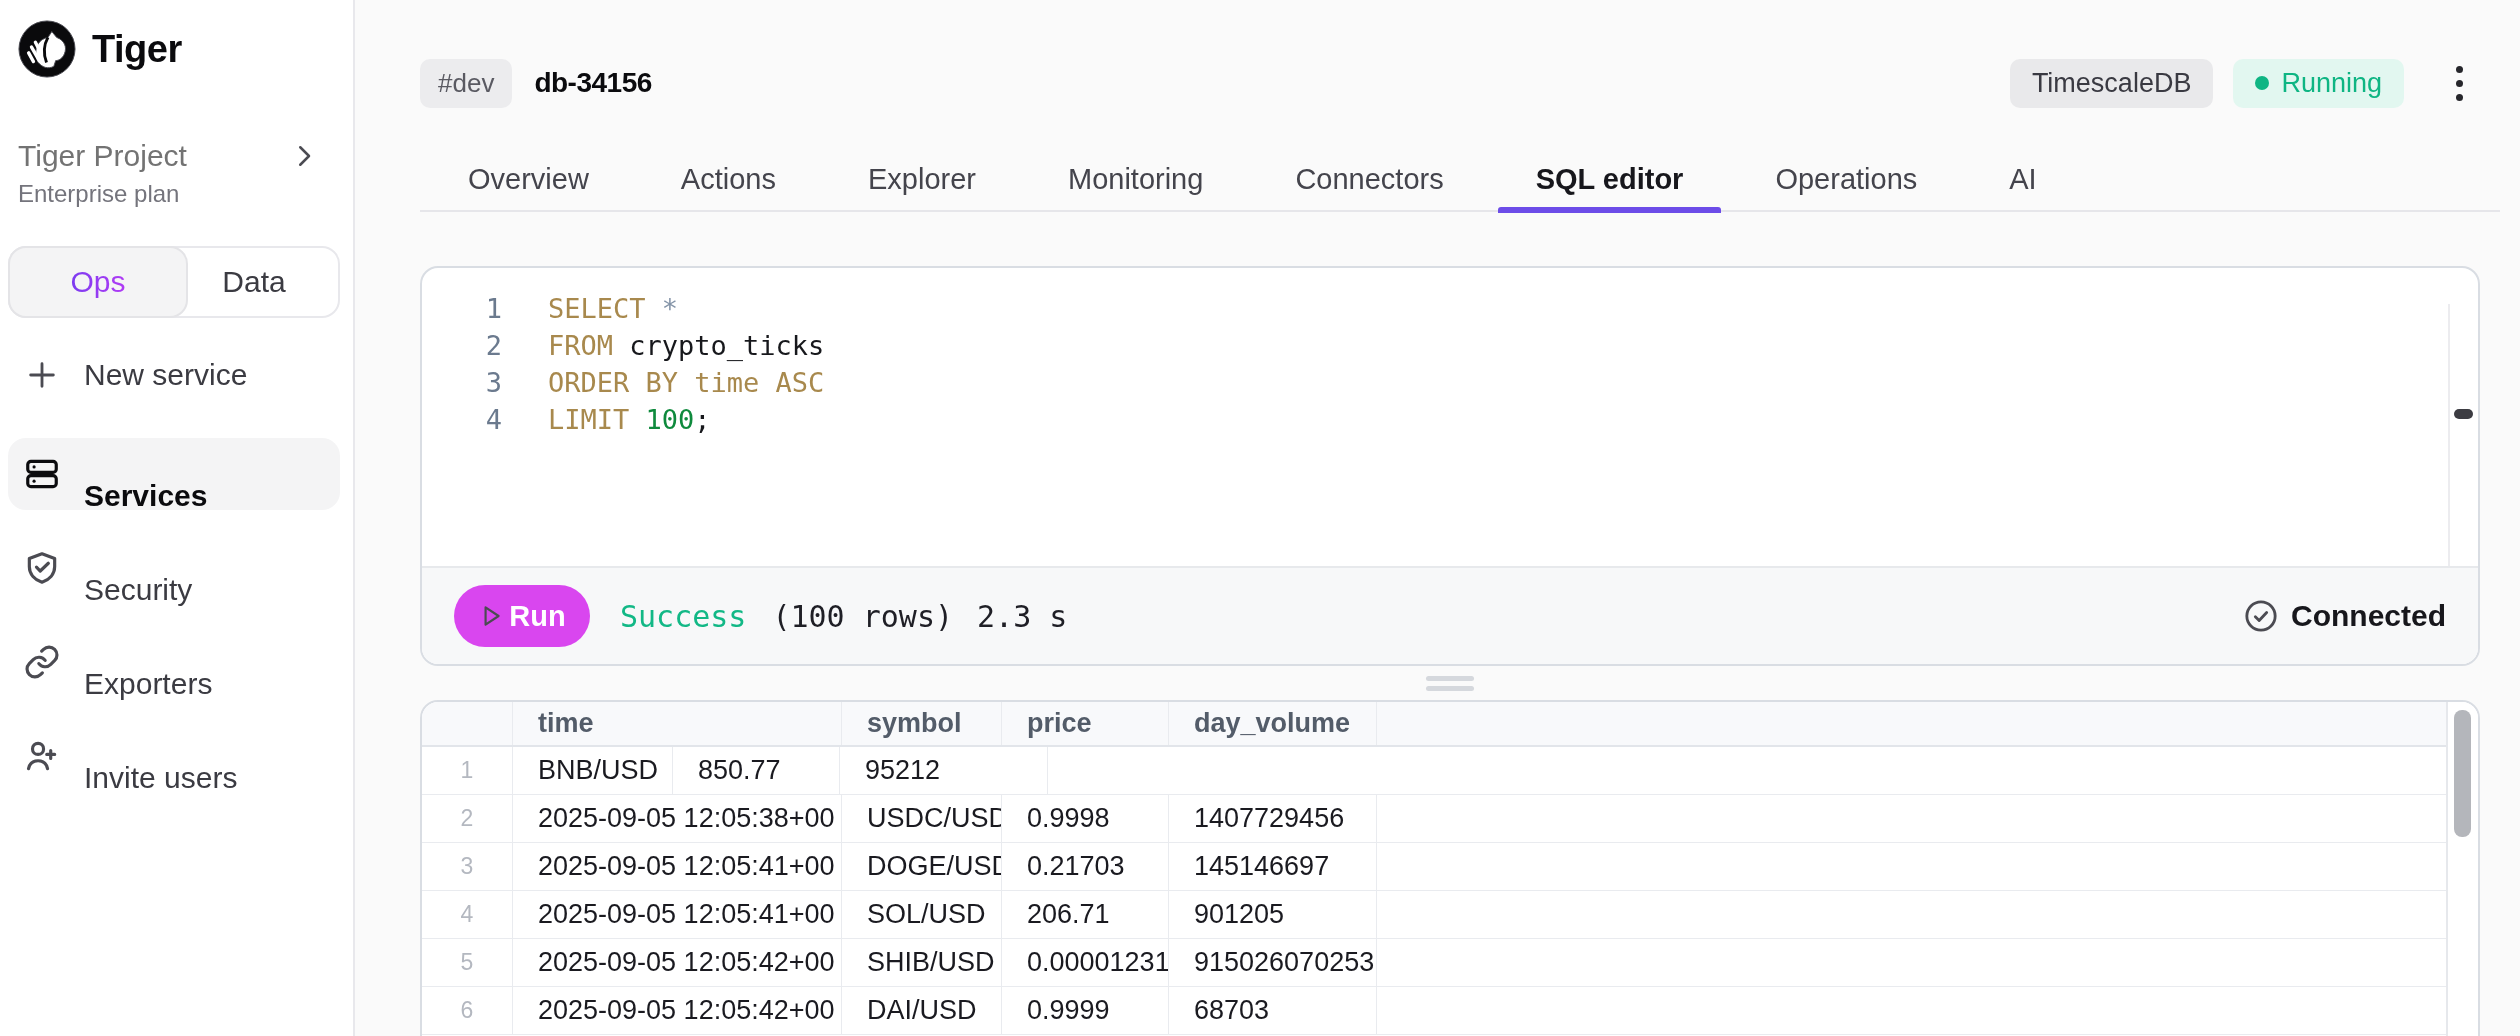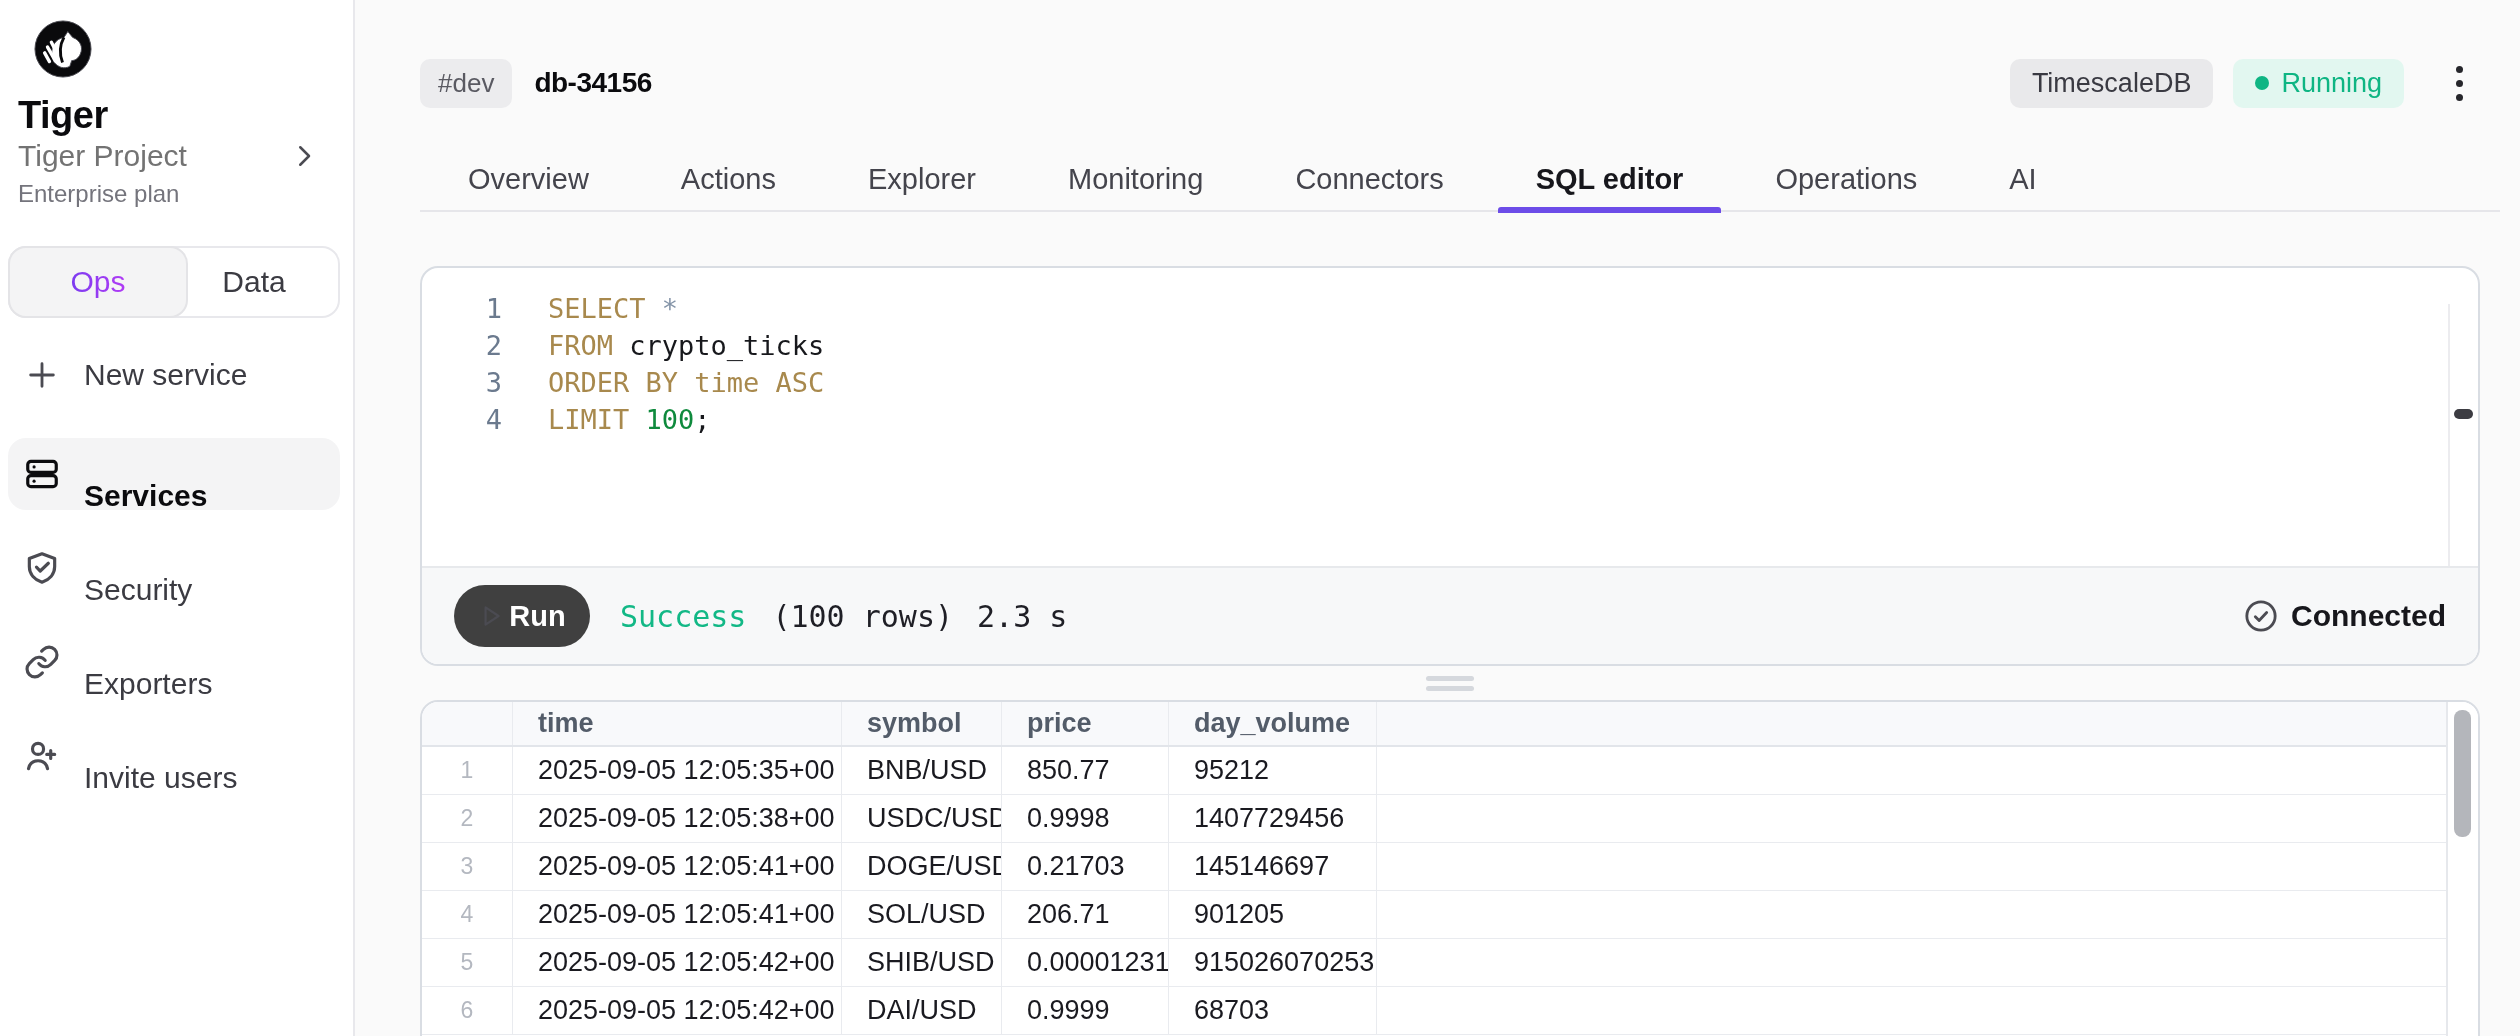--- a/index.html
+++ b/index.html
@@ -7,21 +7,21 @@
   .app {
     position:relative; width:2520px; height:1036px; overflow:hidden;
     background:#fafafa; font-family:"Liberation Sans", sans-serif; color:#1a1a20;
   }
 
   
   .sidebar {
     position:absolute; left:0; top:0; width:355px; height:1036px;
     background:#ffffff; border-right:2px solid #e8e8ec;
   }
-  .brand { position:absolute; left:18px; top:20px; display:flex; align-items:center; gap:16px;flex-direction:column; }
+  .brand { position:absolute; left:18px; top:20px; display:flex; align-items:center; gap:16px; }
   .brand-name { font-size:38px; font-weight:800; color:#0b0b0e; letter-spacing:-0.5px; }
   .project-row { position:absolute; left:18px; top:136px; width:306px; display:flex; align-items:center; justify-content:space-between; }
   .project-name { font-size:30px; color:#737373; }
   .project-plan { position:absolute; left:18px; top:180px; font-size:24px; color:#74747c; }
   .seg-toggle {
     position:absolute; left:8px; top:246px; width:332px; height:72px;
     background:#ffffff; border:2px solid #e8e8ec; border-radius:18px;
   }
   .seg-left {
     position:absolute; left:-2px; top:-2px; height:72px; width:180px;
@@ -88,21 +88,21 @@
   .tok-id { color:#17181c; }
   .tok-num { color:#0f8a3d; }
   .tok-pun { color:#17181c; }
   .ed-scroll { position:absolute; top:36px; right:0; width:30px; height:264px;
     border-left:2px solid #ececef; }
   .ed-thumb { position:absolute; top:105px; left:4px; right:5px; height:10px;
     background:#3c3c42; border-radius:5px; }
   .status-bar { position:absolute; left:0; right:0; bottom:0; height:98px;
     background:#f7f8f9; border-top:2px solid #e7e9ec; border-radius:0 0 16px 16px;
     display:flex; align-items:center; padding:0 32px; }
-  .run-btn { width:136px; height:62px; border-radius:34px; background:#404040; color:#ffffff;
+  .run-btn { width:136px; height:62px; border-radius:34px; background:#d946ef; color:#ffffff;
     border:none; display:flex; align-items:center; justify-content:center; gap:5px;
     font-family:"Liberation Sans", sans-serif; font-size:29px; font-weight:600; cursor:pointer; }
   .result { margin-left:30px; font-family:"DejaVu Sans Mono", monospace; font-size:30px;
     display:flex; align-items:flex-end; }
   .res-status { color:var(--success); margin-right:26px; }
   .res-rows { color:#1f1f26; margin-right:24px; }
   .res-time { color:#1f1f26; }
   .connected { margin-left:auto; display:flex; align-items:center; gap:13px;
     font-size:30px; font-weight:600; color:#17171c; }
 
@@ -306,21 +306,20 @@
         <div class="thead">
           <div class="th c-num"></div>
           <div class="th c-time">time</div>
           <div class="th c-symbol">symbol</div>
           <div class="th c-price">price</div>
           <div class="th c-vol">day_volume</div>
           <div class="th c-fill"></div>
         </div>
         <div class="trow">
           <div class="td c-num">1</div>
-          <div class="td c-time">2025-09-05 12:05:35+00</div>
           <div class="td c-symbol">BNB/USD</div>
           <div class="td c-price">850.77</div>
           <div class="td c-vol">95212</div>
           <div class="td c-fill"></div>
         </div>
         <div class="trow">
           <div class="td c-num">2</div>
           <div class="td c-time">2025-09-05 12:05:38+00</div>
           <div class="td c-symbol">USDC/USD</div>
           <div class="td c-price">0.9998</div>

